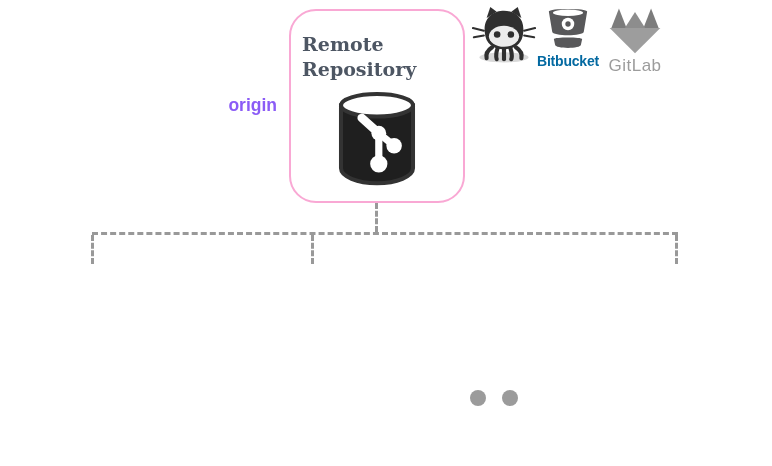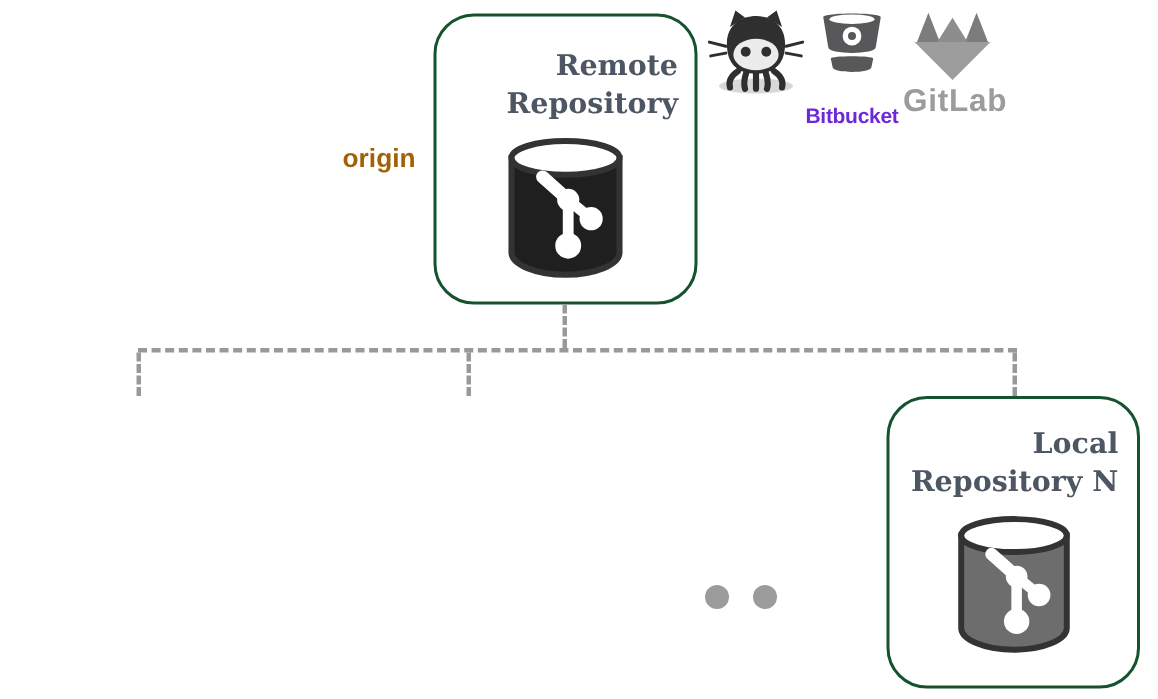--- a/index.html
+++ b/index.html
@@ -2,53 +2,53 @@
 <html><head>
 <meta charset="utf-8">
 <style>
   html,body{margin:0;padding:0;background:#fff;}
   .canvas{
     position:relative;width:772px;height:466px;background:#ffffff;
     font-family:"DejaVu Serif",serif;overflow:hidden;
   }
   
   .box{
-    position:absolute;background:#fff;border:2px solid #14532d;border-radius:27px;
-    text-align:right;box-sizing:content-box;
+    position:absolute;background:#fff;border:2px solid #f9a8d4;border-radius:27px;
+    text-align:left;box-sizing:content-box;
   }
   .box-remote{left:289px;top:9px;width:172px;height:190px;}
   .box-local1{left:8px;top:264px;width:165px;height:191px;}
   .box-local2{left:228px;top:264px;width:165px;height:191px;}
   .box-localN{left:591px;top:264px;width:165px;height:191px;}
   .box-title{
     font-weight:bold;font-size:19px;line-height:1.32;color:#4d5663;
     margin:18px auto 0;width:140px;
   }
   .box-remote .box-title{margin-top:21px;width:150px;}
   .cyl{display:block;margin:7px auto 0;}
   
   .origin{
     position:absolute;left:185px;top:95px;width:92px;text-align:right;
-    font-family:"Liberation Sans",sans-serif;font-weight:bold;font-size:17.5px;color:#a16207;
+    font-family:"Liberation Sans",sans-serif;font-weight:bold;font-size:17.5px;color:#8b5cf6;
   }
   
   .dash-h{position:absolute;left:92px;top:232px;width:586px;height:0;border-top:3px dashed #999999;}
   .dash-v{position:absolute;width:0;border-left:3px dashed #999999;}
   .riser{left:375px;top:203px;height:29px;}
   .drop-1{left:91px;top:235px;height:29px;}
   .drop-2{left:311px;top:235px;height:29px;}
   .drop-3{left:675px;top:235px;height:29px;}
   
   .logo{position:absolute;text-align:center;font-family:"Liberation Sans",sans-serif;}
   .logo-github{left:471px;top:6px;width:66px;}
   .logo-bitbucket{left:536px;top:7px;width:64px;}
   .logo-gitlab{left:602px;top:6px;width:66px;}
   .logo svg{display:block;margin:0 auto;}
-  .bb-label{font-size:14px;font-weight:bold;color:#6d28d9;margin-top:18px;letter-spacing:-0.2px;}
-  .gl-label{font-size:21px;font-weight:700;color:#9c9c9c;margin-top:1px;letter-spacing:0.5px;}
+  .bb-label{font-size:14px;font-weight:bold;color:#0369a1;margin-top:2px;letter-spacing:-0.2px;}
+  .gl-label{font-size:17px;font-weight:400;color:#9c9c9c;margin-top:1px;letter-spacing:0.5px;}
   
   .dot{position:absolute;width:16px;height:16px;border-radius:50%;background:#9b9b9b;top:390px;}
   .dot-1{left:470px;}
   .dot-2{left:502px;}
 </style>
 </head>
 <body>
 
 <div class="canvas">
 
@@ -128,20 +128,14 @@
   <div class="dash-h"></div>
   <div class="dash-v drop-1"></div>
   <div class="dash-v drop-2"></div>
   <div class="dash-v drop-3"></div>
 
 
 
   <div class="dot dot-1"></div>
   <div class="dot dot-2"></div>
 
-  <div class="box box-localN">
-    <div class="box-title">Local Repository N</div>
-    <svg class="cyl" width="88" height="99" viewBox="0 0 100 112" style="color:#6d6d6d">
-        <use href="#cyl"></use>
-      </svg>
-  </div>
 
 </div>
 
 </body></html>

